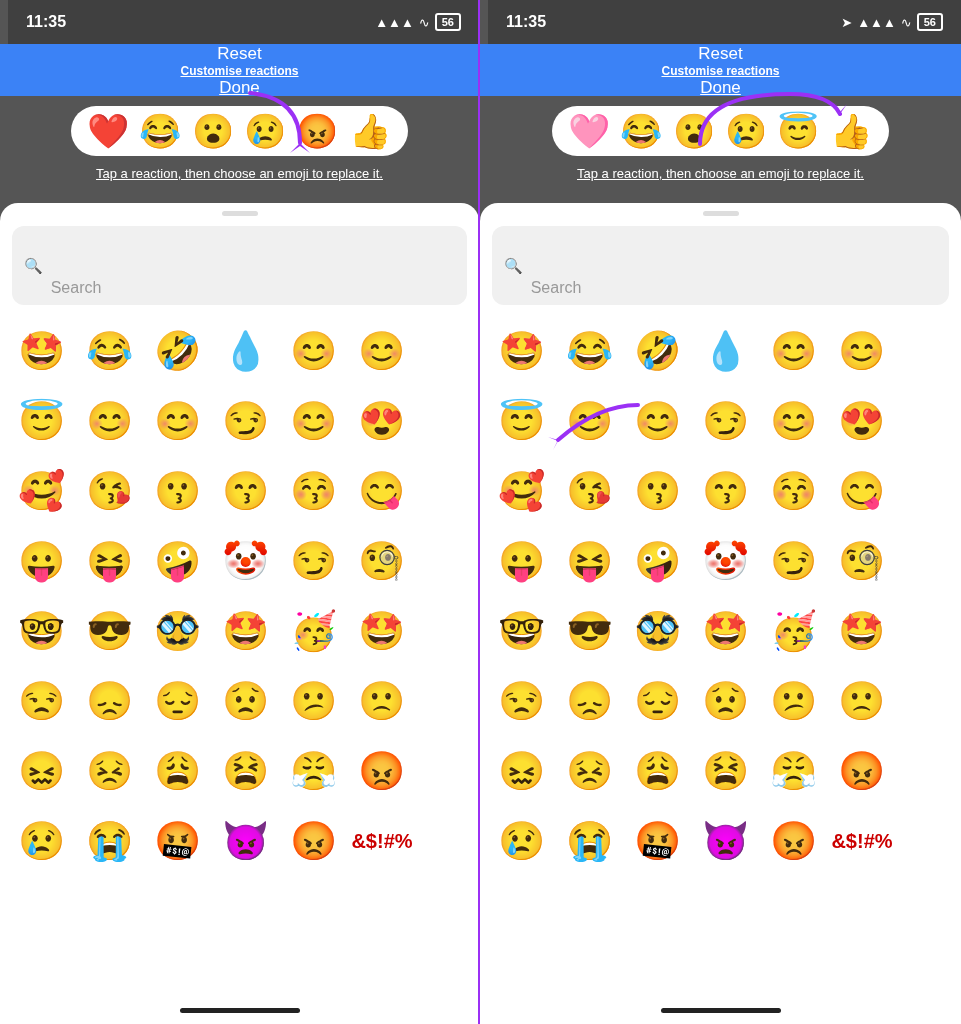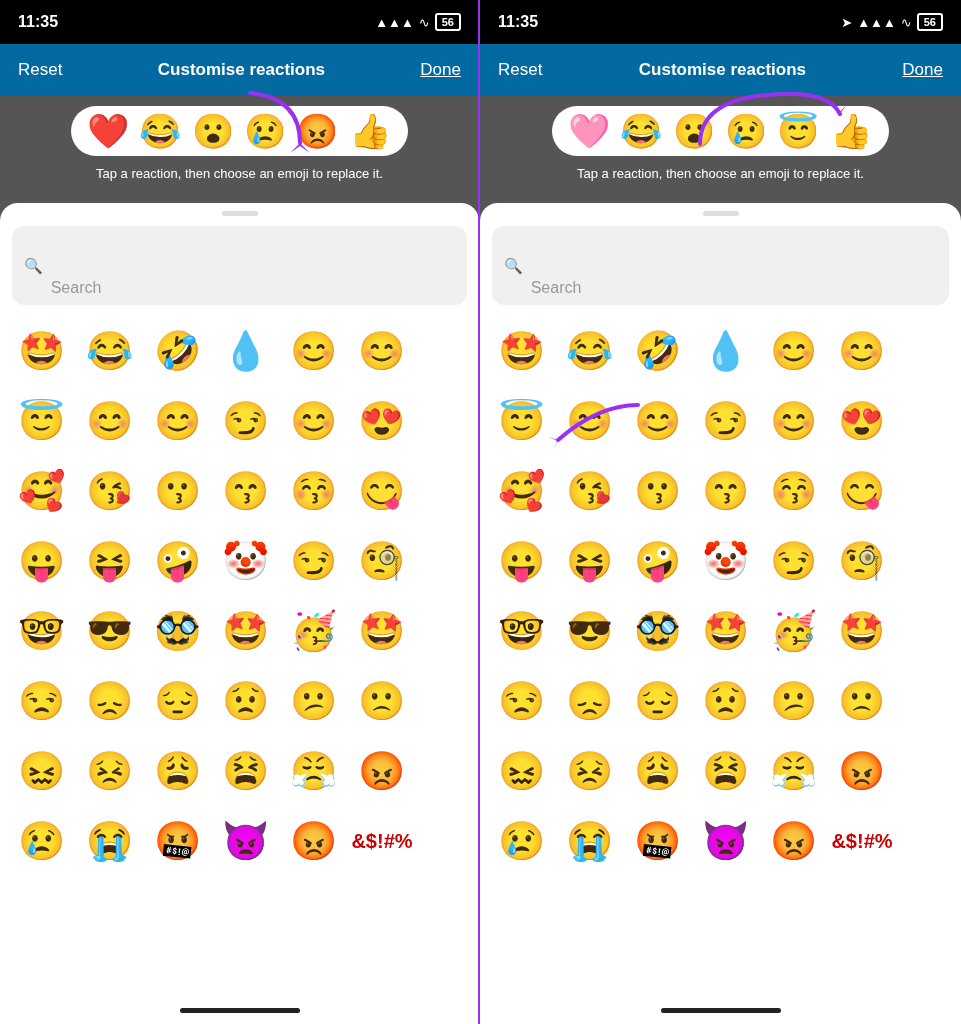--- a/index.html
+++ b/index.html
@@ -25,58 +25,61 @@
     .phone-panel.left {
       border-right: 1px solid #9b30f5;
     }
     .phone-panel.right {
       width: 481px;
     }
 
     
     .status-bar {
       height: 44px;
-      background: #000000;
+      background: #404040;
       display: flex;
       align-items: center;
       justify-content: space-between;
       padding: 4px 18px;
       flex-shrink: 0;
+      margin-left: 8px;
     }
     .status-time {
       font-size: 16px;
       font-weight: 600;
       color: #fff;
     }
     .status-icons {
       display: flex;
       align-items: center;
       gap: 5px;
       color: #fff;
       font-size: 13px;
     }
 
     
     .nav-bar {
       height: 52px;
-      background: #0369a1;
+      background: #3b82f6;
       display: flex;
       align-items: center;
       justify-content: space-between;
       padding: 0 18px;
       flex-shrink: 0;
+      flex-direction: column;
     }
     .nav-reset {
       font-size: 17px;
       color: #fff;
     }
     .nav-title {
-      font-size: 17px;
+      font-size: 12px;
       font-weight: 700;
       color: #fff;
+      text-decoration: underline;
     }
     .nav-done {
       font-size: 17px;
       color: #fff;
       text-decoration: underline;
     }
 
     
     .reactions-area {
       background: #555;
@@ -98,20 +101,21 @@
       line-height: 1;
       z-index: 2;
       position: relative;
     }
     .reactions-hint {
       font-size: 13px;
       color: #fff;
       margin-top: 10px;
       text-align: center;
       padding-bottom: 8px;
+      text-decoration: underline;
     }
 
     
     .bottom-sheet {
       flex: 1;
       background: #fff;
       border-radius: 18px 18px 0 0;
       display: flex;
       flex-direction: column;
       overflow: hidden;

